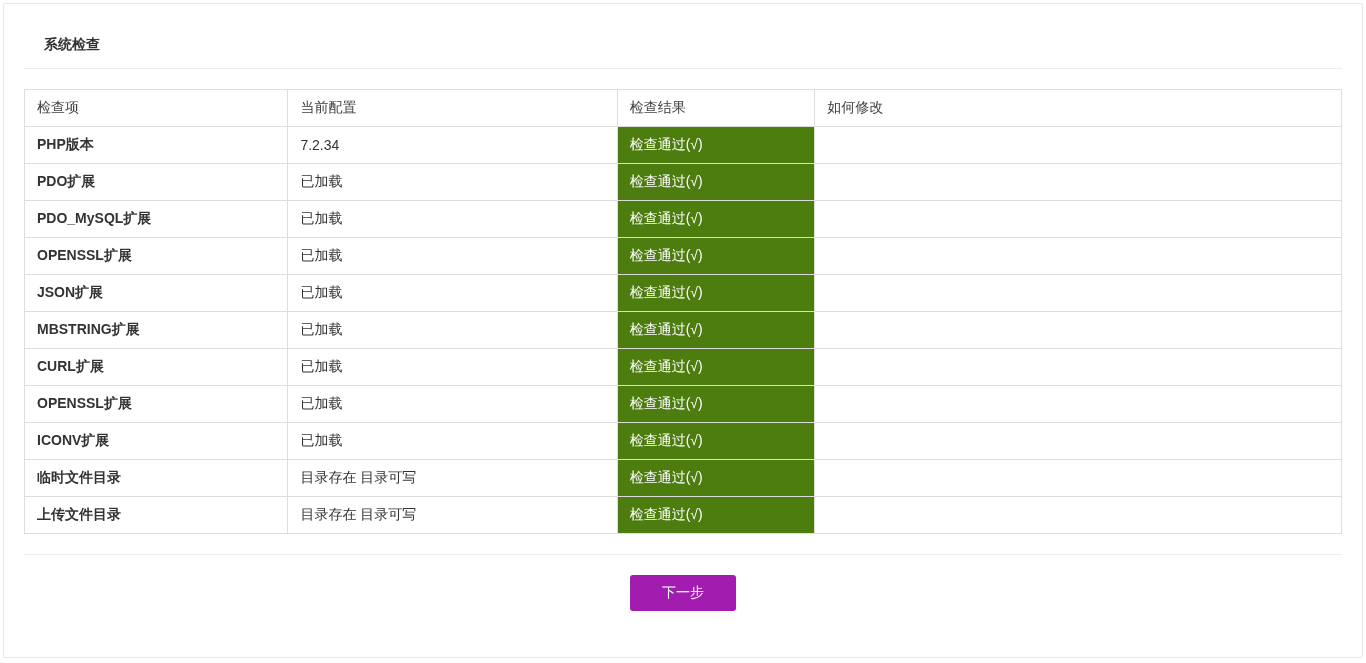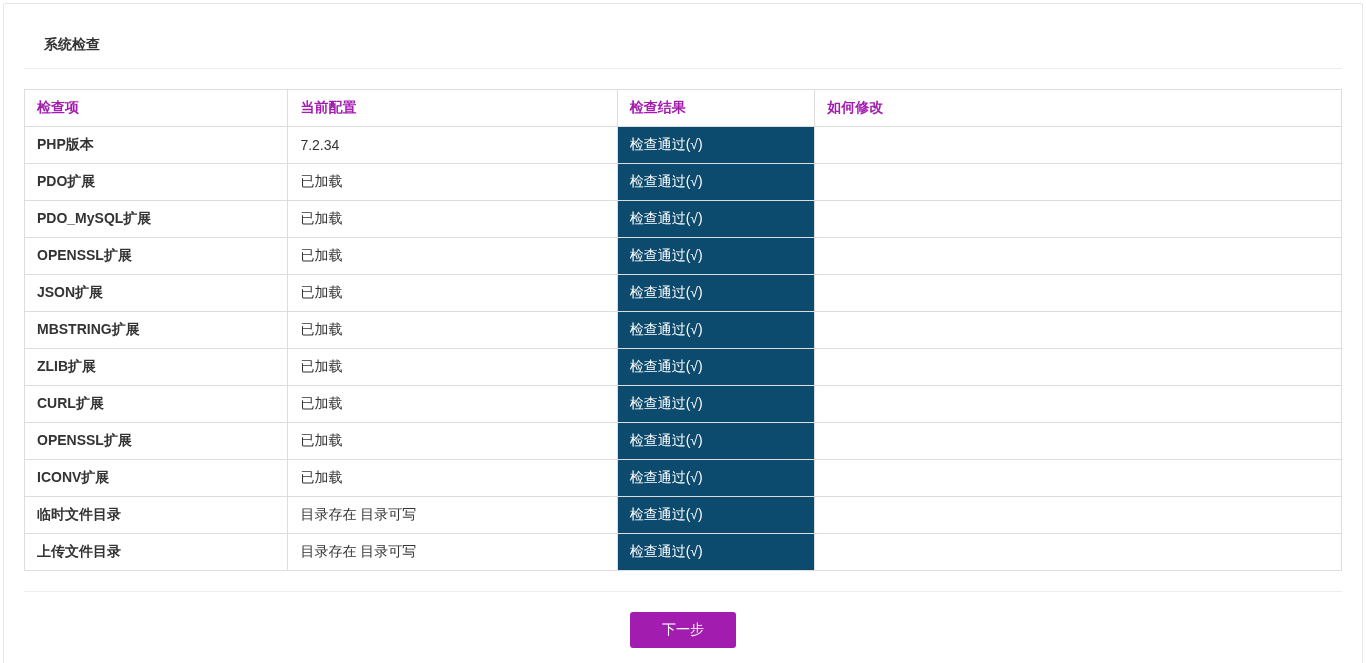--- a/index.html
+++ b/index.html
@@ -41,39 +41,39 @@
       background: #fff;
     }
     th, td {
       border: 1px solid #dddddd;
       text-align: left;
       padding: 9px 12px;
       font-size: 14px;
       vertical-align: middle;
     }
     th {
-      font-weight: bold;
+      font-weight: normal;
       background: #ffffff;
-      color: #a21caf;
+      color: #404040;
     }
     td {
       color: #333333;
       border-radius: 6px;
     }
     td.item-name {
       font-weight: bold;
     }
     td.result {
       padding: 0;
     }
     .pass-badge {
       display: block;
       width: 100%;
       height: 100%;
-      background: #0c4a6e;
+      background: #4d7c0f;
       color: #ffffff;
       padding: 9px 12px;
       font-size: 14px;
     }
     .panel-footer {
       border-top: 1px solid #eeeeee;
       margin: 0 20px;
       padding: 20px 0 22px 0;
       text-align: center;
     }
@@ -160,28 +160,20 @@
         </tr>
         <tr>
           <td class="item-name">MBSTRING扩展</td>
           <td>已加载</td>
           <td class="result">
               <span class="pass-badge">检查通过(√)</span>
             </td>
           <td></td>
         </tr>
         <tr>
-          <td class="item-name">ZLIB扩展</td>
-          <td>已加载</td>
-          <td class="result">
-              <span class="pass-badge">检查通过(√)</span>
-            </td>
-          <td></td>
-        </tr>
-        <tr>
           <td class="item-name">CURL扩展</td>
           <td>已加载</td>
           <td class="result">
               <span class="pass-badge">检查通过(√)</span>
             </td>
           <td></td>
         </tr>
         <tr>
           <td class="item-name">OPENSSL扩展</td>
           <td>已加载</td>

